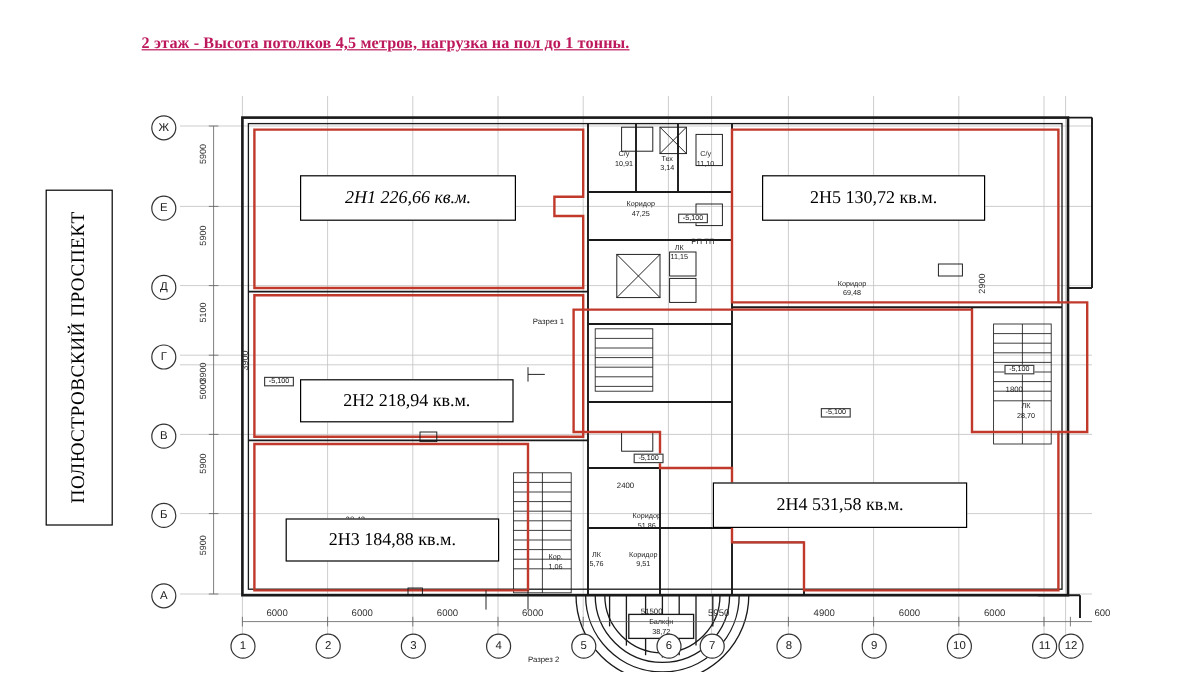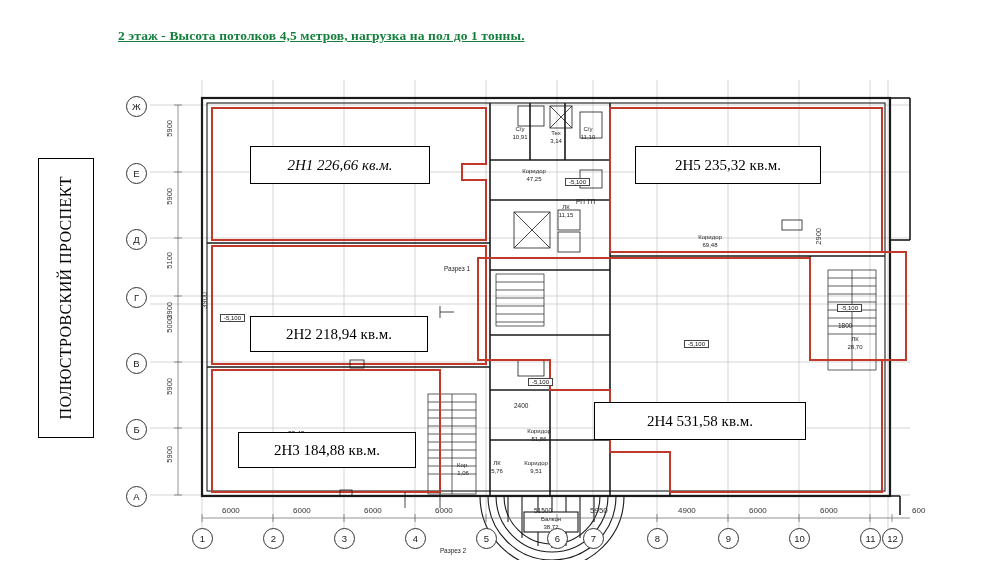--- a/index.html
+++ b/index.html
@@ -21,21 +21,21 @@
     height: 578px;
   }
   
   .plan-title {
     position: absolute;
     left: 118px;
     top: 28px;
     font-family: "Liberation Serif", serif;
     font-weight: bold;
     font-size: 13.5px;
-    color: #15803d;
+    color: #be185d;
     text-decoration: underline;
     white-space: nowrap;
     letter-spacing: 0.1px;
   }
   
   .street-box {
     position: absolute;
     left: 38px;
     top: 158px;
     width: 54px;
@@ -351,21 +351,21 @@
         <line x1="330" y1="246" x2="330" y2="258"></line>
         <line x1="295" y1="432" x2="295" y2="448"></line>
         <line x1="330" y1="432" x2="330" y2="448"></line>
       </g>
     </svg>
 
     <div class="area-box" id="area-2h1">2Н1 226,66 кв.м.</div>
     <div class="area-box" id="area-2h2">2Н2 218,94 кв.м.</div>
     <div class="area-box" id="area-2h3">2Н3 184,88 кв.м.</div>
     <div class="area-box" id="area-2h4">2Н4 531,58 кв.м.</div>
-    <div class="area-box" id="area-2h5">2Н5 235,32 кв.м.</div>
+    <div class="area-box" id="area-2h5">2Н5 130,72 кв.м.</div>
 
     <div class="bubble" style="left:82px;  top:468px;">1</div>
     <div class="bubble" style="left:153px; top:468px;">2</div>
     <div class="bubble" style="left:224px; top:468px;">3</div>
     <div class="bubble" style="left:295px; top:468px;">4</div>
     <div class="bubble" style="left:366px; top:468px;">5</div>
     <div class="bubble" style="left:437px; top:468px;">6</div>
     <div class="bubble" style="left:473px; top:468px;">7</div>
     <div class="bubble" style="left:537px; top:468px;">8</div>
     <div class="bubble" style="left:608px; top:468px;">9</div>

